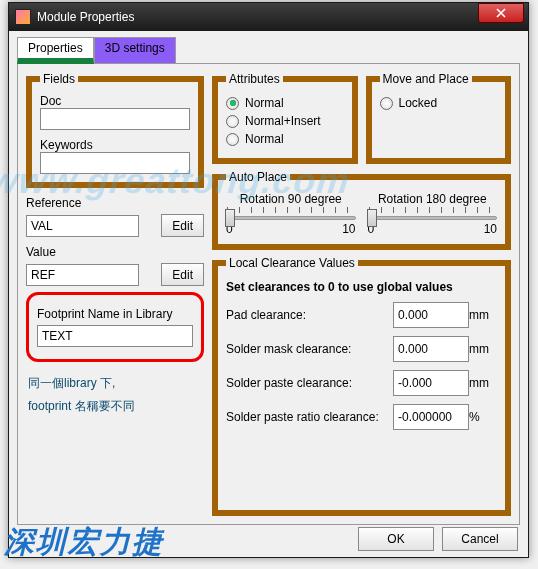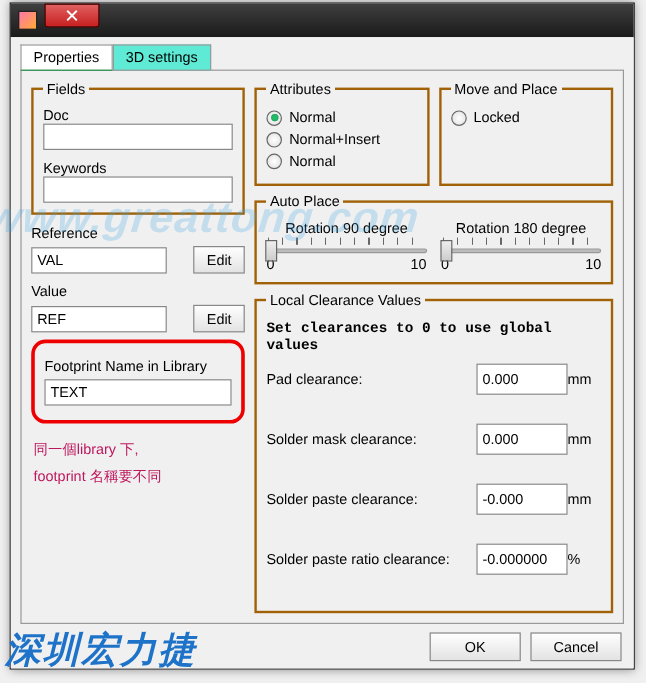--- a/index.html
+++ b/index.html
@@ -5,62 +5,63 @@
   * { box-sizing: border-box; font-family: "Segoe UI", Tahoma, sans-serif; font-size: 12px; }
   body { margin: 0; background: #f0f0f0; width: 538px; height: 569px; position: relative; overflow: hidden; }
   .window { position: absolute; left: 8px; top: 2px; width: 521px; height: 556px; background: #fff; border: 1px solid #1a1a1a; box-shadow: 0 0 8px rgba(0,0,0,0.4); }
   .titlebar { height: 28px; background: linear-gradient(to bottom, #3f3f3f, #1a1a1a); display: flex; align-items: center; padding: 0 0 0 6px; color: #fff; }
   .titlebar .icon { width: 16px; height: 16px; background: linear-gradient(135deg,#f7a,#fa3); border:1px solid #222; margin-right: 6px; }
   .titlebar .title { flex: 1; }
   .titlebar .closebtn { width: 46px; height: 20px; background: linear-gradient(to bottom,#e06060,#c82020); border:1px solid #5a0000; border-radius: 0 0 3px 3px; display:flex; align-items:center; justify-content:center; margin-right:4px; margin-top:-8px; }
   .titlebar .closebtn svg { width:10px; height:10px; }
   .client { position:absolute; top:28px; left:0; right:0; bottom:0; background:#f0f0f0; padding:6px 8px 8px 8px; }
   .tabs { display:flex; }
-  .tab { padding: 3px 10px; border:1px solid #999; background:#5eead4; margin-bottom:-1px; cursor:pointer; }
-  .tab.active { background:#fff; border-bottom:1px solid #15803d; }
+  .tab { padding: 3px 10px; border:1px solid #999; background:#8b5cf6; margin-bottom:-1px; cursor:pointer; }
+  .tab.active { background:#fff; border-bottom:6px solid #15803d; }
   .tabpanel { background:#fff; border:1px solid #999; padding:8px; height: 462px; background:#f0f0f0; }
   .cols { display:flex; gap:8px; height:100%; }
   .leftcol { width: 178px; display:flex; flex-direction:column; gap:6px; }
   .rightcol { flex:1; display:flex; flex-direction:column; gap:6px; }
-  fieldset { border:2px solid #a16207; padding:6px 8px 8px 8px; margin:0; background:#f0f0f0; }
+  fieldset { border:6px solid #a16207; padding:6px 8px 8px 8px; margin:0; background:#f0f0f0; }
   legend { padding:0 3px; }
   label.lbl { display:block; margin-top:2px; }
   input.text { width:100%; height:22px; border:1px solid #888; background:#fff; padding:0 4px; }
   .row2 { display:flex; gap:22px; align-items:flex-end; margin-top:4px; }
   .row2 input.text { flex:1; }
   button.btn { height:23px; padding:0 10px; border:1px solid #888; background:linear-gradient(to bottom,#fefefe,#e3e3e3); cursor:pointer; }
   .footprintbox { border:3px solid #e00; border-radius:12px; padding:10px 8px 12px 8px; }
   .radio-row { display:flex; align-items:center; gap:6px; margin:4px 0; }
   .radio { width:13px; height:13px; border-radius:50%; border:1px solid #666; background:radial-gradient(circle,#fff,#ddd); display:inline-flex; align-items:center; justify-content:center; }
   .radio.checked::after { content:""; width:6px; height:6px; border-radius:50%; background:#2b6; box-shadow:inset 0 0 1px #063; }
   .toprow { display:flex; gap:8px; }
   .toprow fieldset { flex:1; }
   .sliders { display:flex; gap:12px; }
   .sliderbox { flex:1; }
   .sliderlabel { text-align:center; margin:2px 0 10px 0; }
   .sliderticks { display:flex; justify-content:space-between; font-size:11px; }
   .track { height:4px; background:#bbb; border:1px solid #999; position:relative; margin:4px 0 2px 0; border-radius:2px; }
   .track::before { content:""; position:absolute; left:0; top:-10px; width:100%; height:6px;
     background:repeating-linear-gradient(to right,#666 0 1px,transparent 1px 12px); }
   .thumb { position:absolute; width:10px; height:18px; background:linear-gradient(#eee,#ccc); border:1px solid #666; top:-8px; left:-2px; }
-  .clrnote { font-weight:bold; margin:4px 0 8px 0;font-family:Liberation Mono, monospace; }
-  .cltable { display:grid; grid-template-columns: 1fr 76px 28px; row-gap:24px; align-items:center; }
+  .clrnote { font-weight:bold; margin:4px 0 8px 0; }
+  .cltable { display:grid; grid-template-columns: 1fr 76px 28px; row-gap:8px; align-items:center; }
   .cltable input { width:76px; height:22px; border:1px solid #888; text-align:left; padding:12px 4px; }
-  .annot { color:#be185d; font-family:"Microsoft JhengHei","PingFang TC",sans-serif; font-size:15px; line-height:1.9; padding-left:2px; margin-top:4px; }
+  .annot { color:#0c4a6e; font-family:"Microsoft JhengHei","PingFang TC",sans-serif; font-size:15px; line-height:1.9; padding-left:2px; margin-top:4px; }
   .btnbar { position:absolute; right:10px; bottom:6px; display:flex; gap:8px; }
   .btnbar button { width:76px; height:24px; }
   .watermark1 { position:absolute; left:-10px; top:160px; font-size:36px; font-style:italic; font-weight:600; color:#43a6e6; opacity:0.25; letter-spacing:1px; transform:skewX(-6deg); pointer-events:none; z-index:50; }
   .watermark2 { position:absolute; left:4px; bottom:6px; font-size:30px; font-weight:900; color:#1e73c9; font-family:"Microsoft YaHei",sans-serif; pointer-events:none; z-index:50; letter-spacing:2px; font-style:italic;margin-top:42px;}
 </style>
 </head>
 <body>
 
 <div class="window">
   <div class="titlebar">
     <span class="icon"></span>
+    <span class="title">Module Properties</span>
     <span class="closebtn">
       <svg viewBox="0 0 10 10">
           <path d="M1 1 L9 9 M9 1 L1 9" stroke="#fff" stroke-width="1.6"></path>
         </svg>
     </span>
   </div>
   <div class="client">
     <div class="tabs">
       <div class="tab active">Properties</div>
       <div class="tab">3D settings</div>

